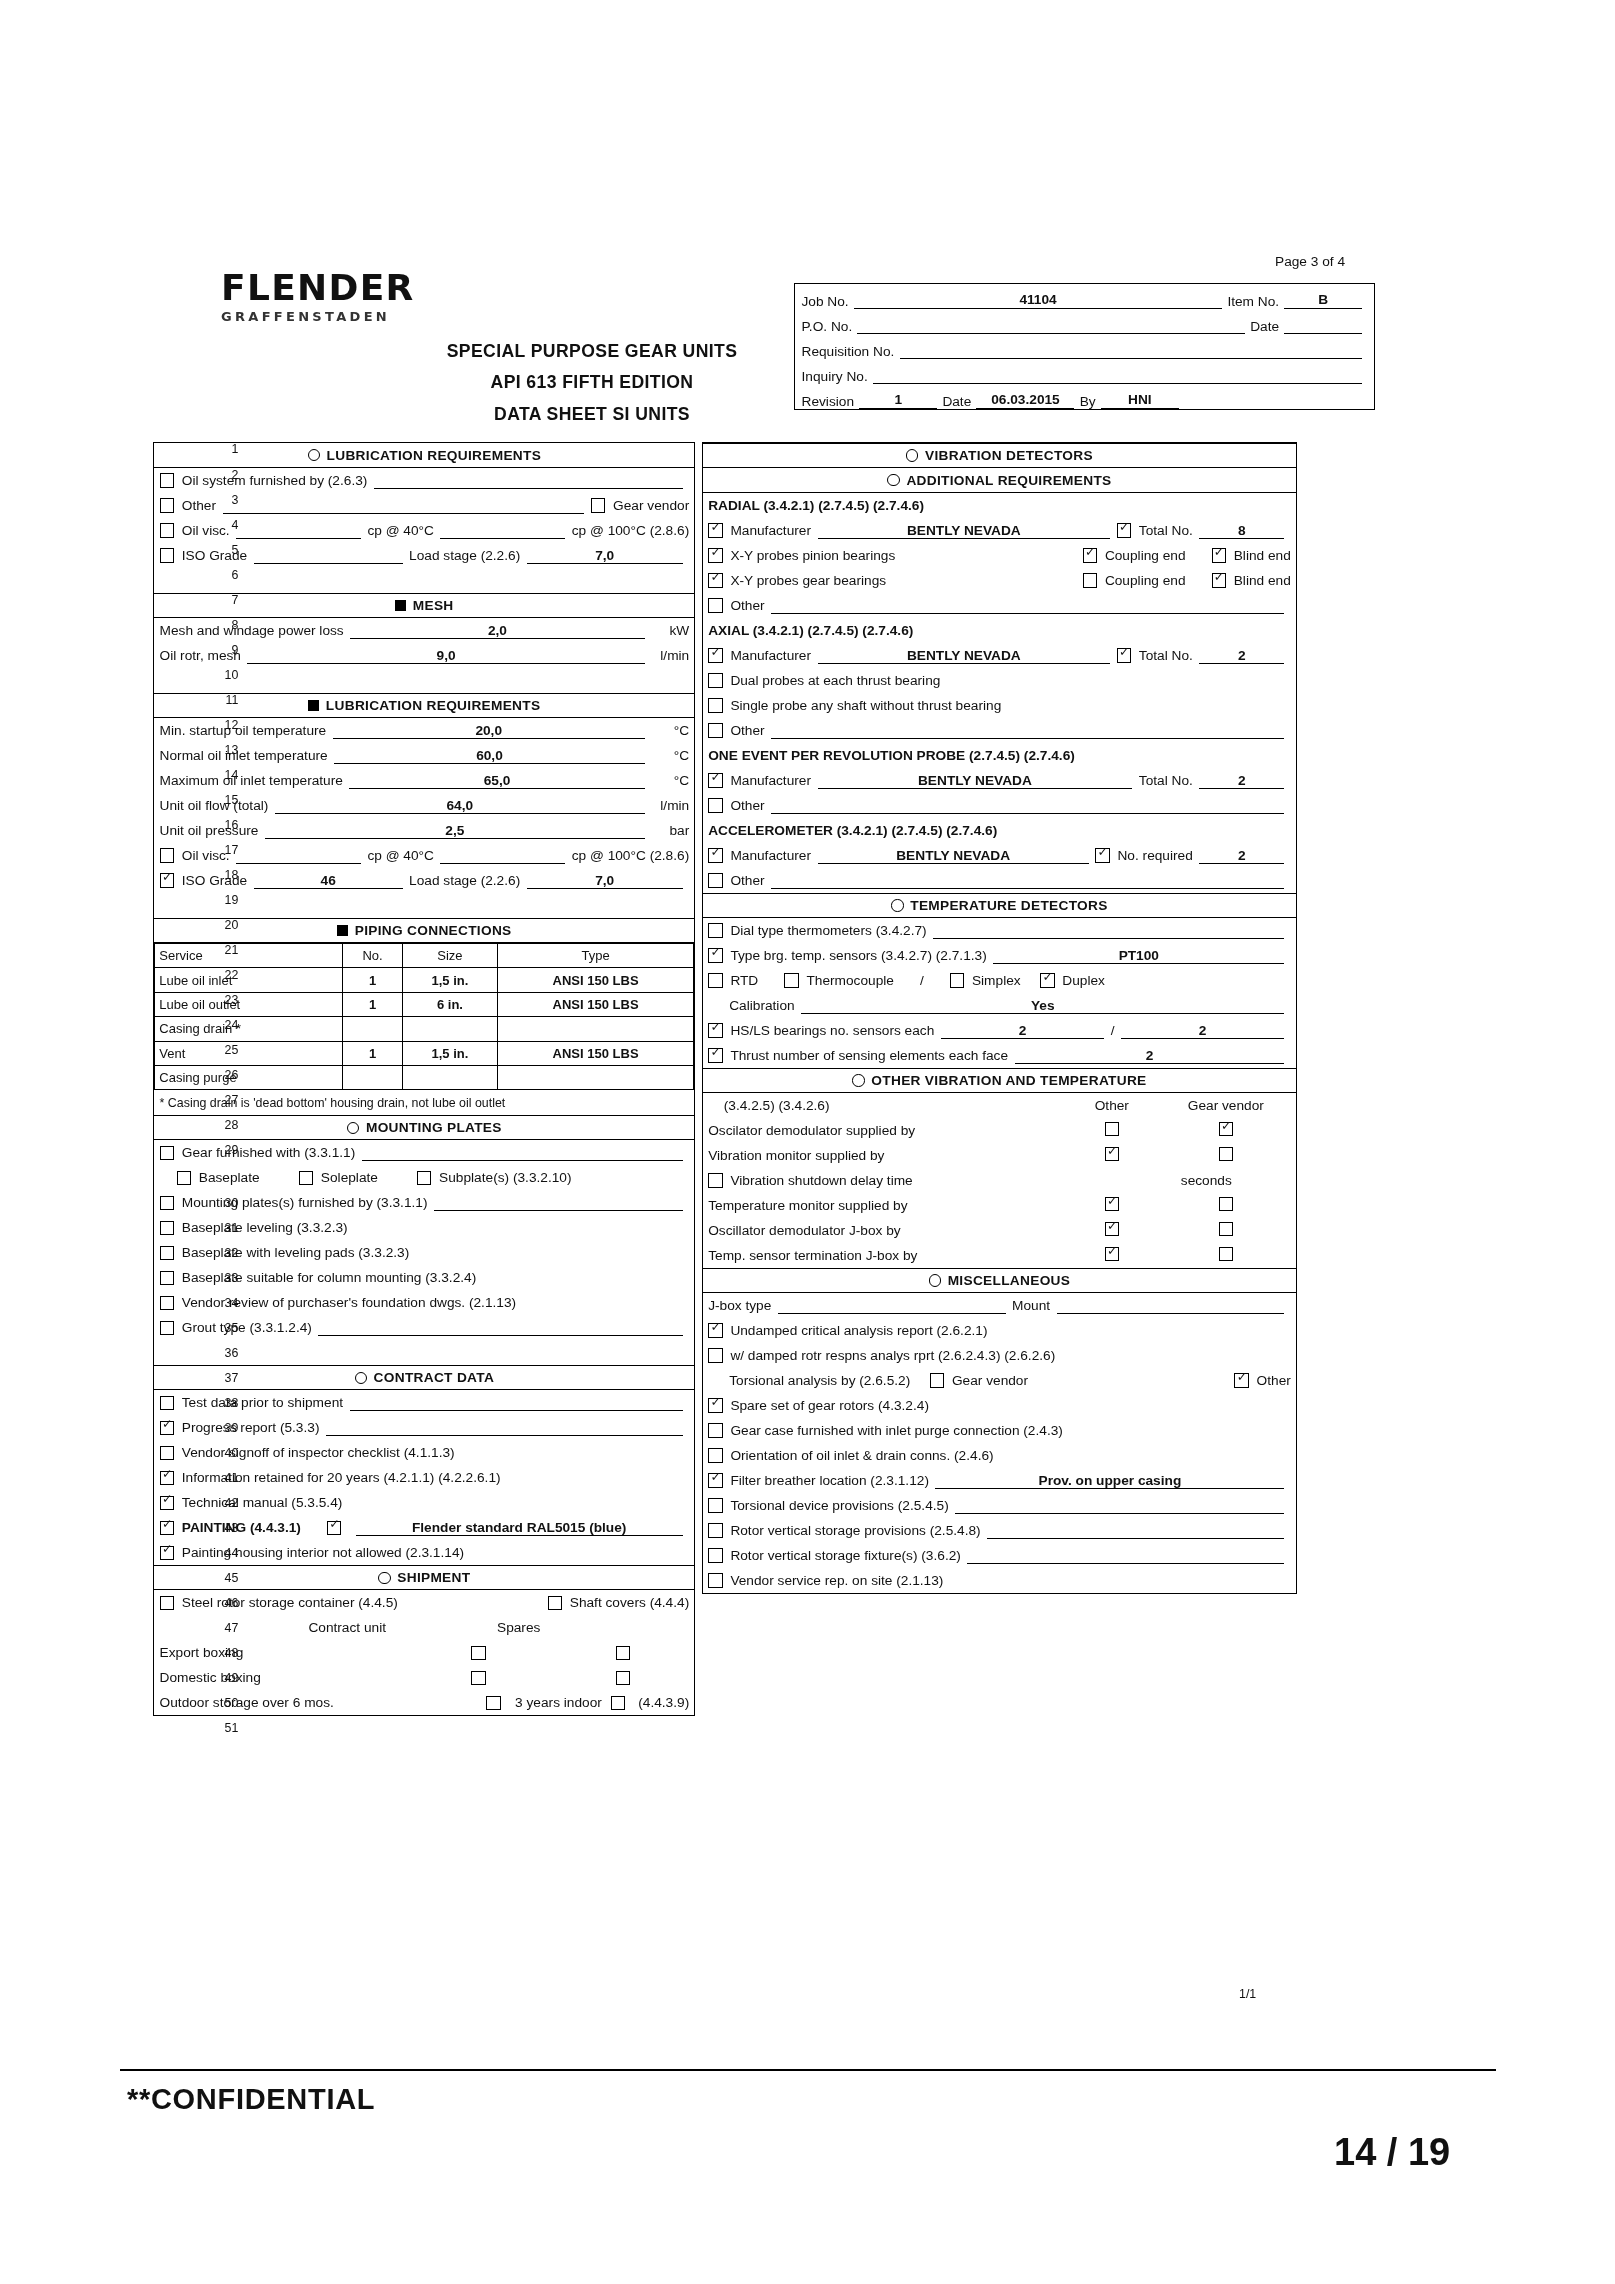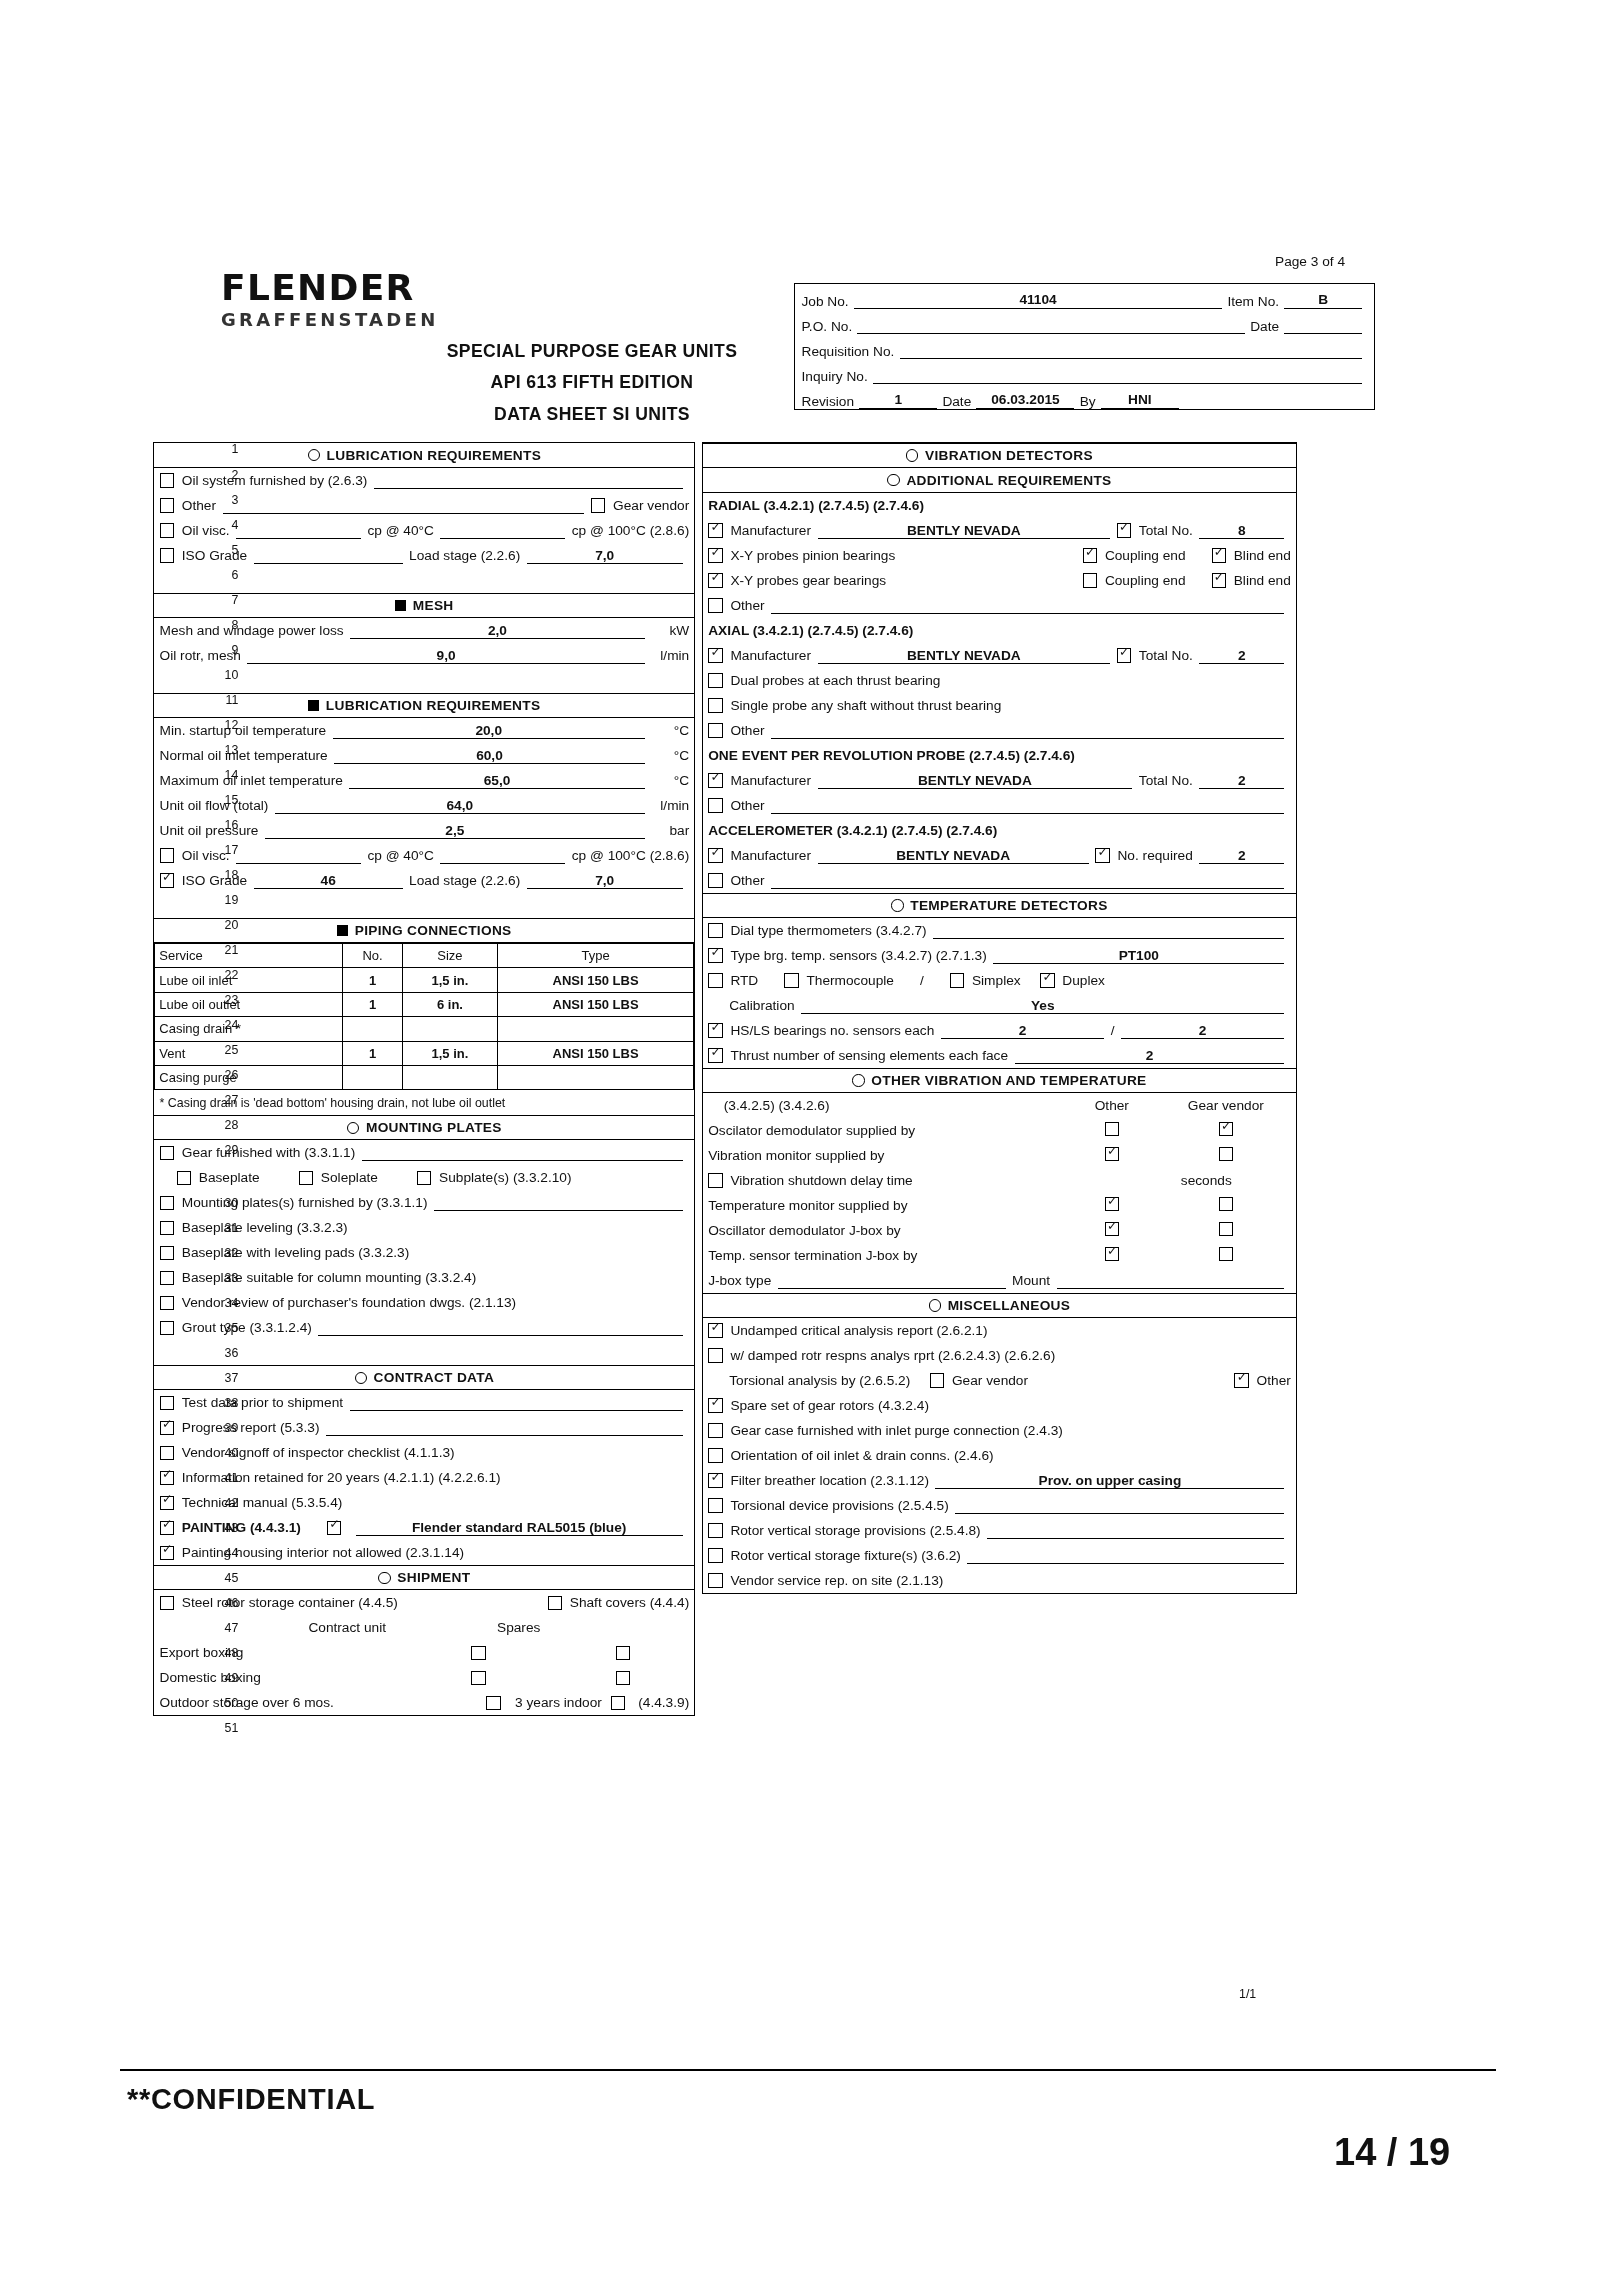--- a/index.html
+++ b/index.html
@@ -2,21 +2,21 @@
 <html style="font-size:10.4px"><head>
 <meta charset="utf-8">
 <style>
   html,body{margin:0;padding:0;background:#fff;}
   body{width:1616px;height:2284px;font-family:"Liberation Sans",sans-serif;color:#111;position:relative;}
   .page{position:absolute;left:0;top:0;width:1616px;height:2284px;background:#fff;}
   .sheet{position:absolute;left:130px;top:247px;width:1366px;}
   
   .brand{position:absolute;left:91px;top:19.5px;}
   .brand .b1{font-size:36px;font-weight:bold;letter-spacing:1.3px;color:#111;font-family:"DejaVu Sans",sans-serif;}
-  .brand .b2{font-size:18px;font-weight:bold;letter-spacing:3.3px;color:#333;margin-top:1.3px;font-family:"DejaVu Sans",sans-serif;}
+  .brand .b2{font-size:13px;font-weight:bold;letter-spacing:3.3px;color:#333;margin-top:1.3px;font-family:"DejaVu Sans",sans-serif;}
   .titleblock{position:absolute;left:215px;top:94px;width:494px;text-align:center;}
   .titleblock div{font-size:17.6px;font-weight:bold;letter-spacing:0.4px;margin-bottom:10.4px;}
   .pageof{position:absolute;left:1145px;top:6.5px;font-size:13.7px;}
   
   .jobbox{position:absolute;left:664px;top:36px;width:579px;border:1.3px solid #000;padding:0;}
   .jobrow{display:flex;align-items:flex-end;height:25px;padding:0 6.5px;font-size:13.7px;}
   .jobrow .lbl{white-space:nowrap;}
   .ln{flex:1;border-bottom:0.7px solid #000;margin:0 5.2px;height:17px;position:relative;}
   .ln .v{position:absolute;left:0;right:0;bottom:0.7px;text-align:center;font-weight:bold;font-size:13.7px;}
   .ln.small{flex:0 0 98px;}
@@ -753,34 +753,34 @@
         <span style="width:130px;text-align:center;"><span class="cbsm"></span></span>
       </div>
 
       <div class="rw">
         <span class="txt">Temp. sensor termination J-box by</span>
         <span class="grow"></span>
         <span style="width:98px;text-align:center;"><span class="cbsm chk"></span></span>
         <span style="width:130px;text-align:center;"><span class="cbsm"></span></span>
       </div>
 
-      <div class="rw">
-        <span class="txt">J-box type</span>
-        <span class="fill">
-            <span class="v"></span>
-          </span>
-        <span class="txt">Mount</span>
-        <span class="fill">
-            <span class="v"></span>
-          </span>
-      </div>
-
       <div class="rw sect">
         <span class="circ"></span>
         <span>MISCELLANEOUS</span>
+      </div>
+
+      <div class="rw">
+        <span class="txt">J-box type</span>
+        <span class="fill">
+            <span class="v"></span>
+          </span>
+        <span class="txt">Mount</span>
+        <span class="fill">
+            <span class="v"></span>
+          </span>
       </div>
 
       <div class="rw">
         <span class="cb chk"></span>
         <span class="txt">Undamped critical analysis report (2.6.2.1)</span>
       </div>
 
       <div class="rw">
         <span class="cb"></span>
         <span class="txt">w/ damped rotr respns analys rprt (2.6.2.4.3) (2.6.2.6)</span>

